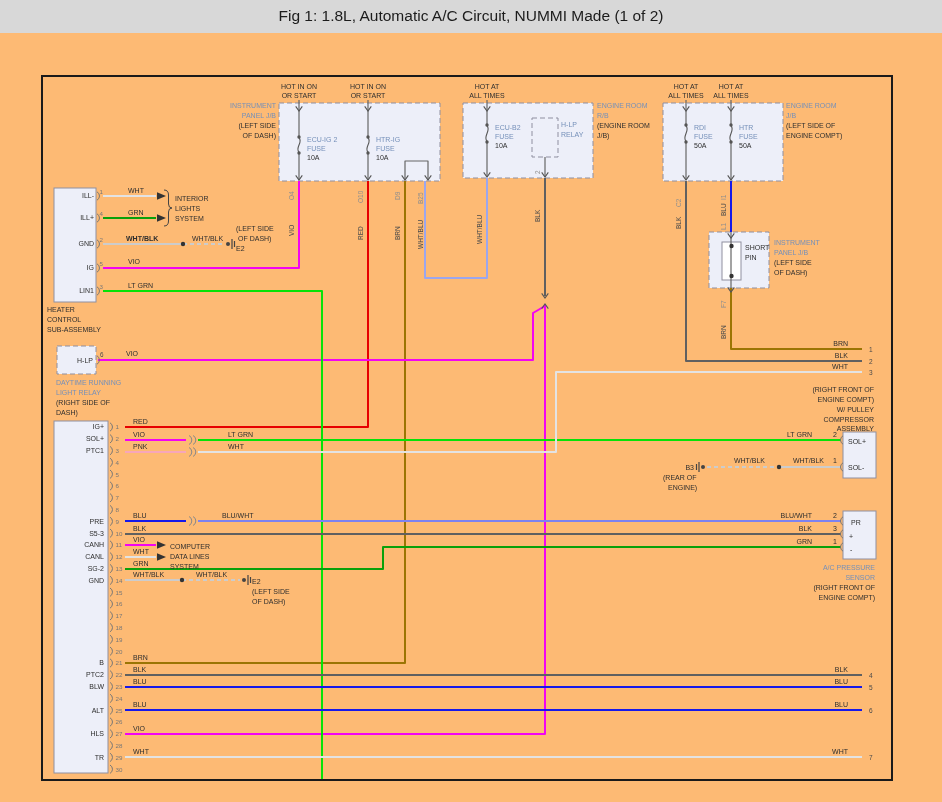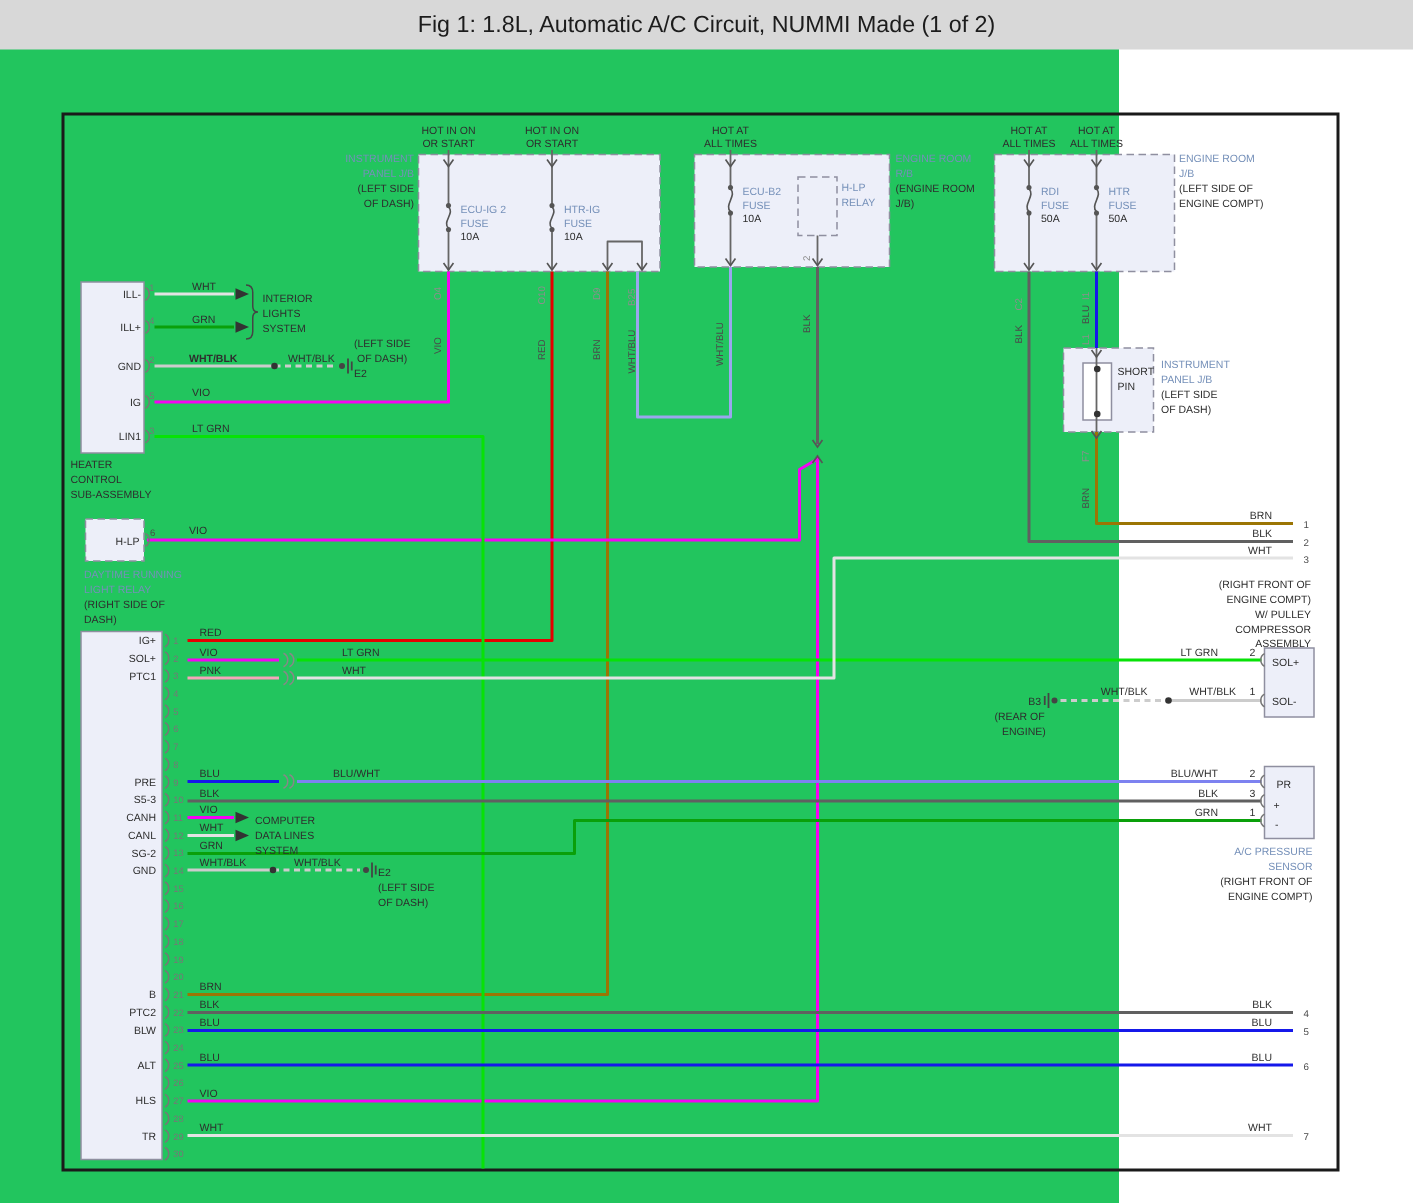--- a/index.html
+++ b/index.html
@@ -1,17 +1,17 @@
 <!DOCTYPE html>
 <html><head>
 <meta charset="utf-8">
 <style>
   html,body{margin:0;padding:0;background:#ffffff;}
   body{width:942px;height:802px;overflow:hidden;font-family:"Liberation Sans",sans-serif;}
-  .page{position:relative;width:746px;height:802px;background:#22c55e;}
+  .page{position:relative;width:942px;height:802px;background:#fdba74;}
   svg{position:absolute;left:0;top:0;}
   svg text{font-family:"Liberation Sans",sans-serif;}
   .title-text{font-size:15.5px;fill:#1c1c1c;}
 </style>
 </head>
 <body>
 
 <div class="page">
   <svg id="diagram" width="942" height="802" viewBox="0 0 942 802">
     <rect x="0" y="0" width="942" height="33" fill="#d8d8d8"></rect>

